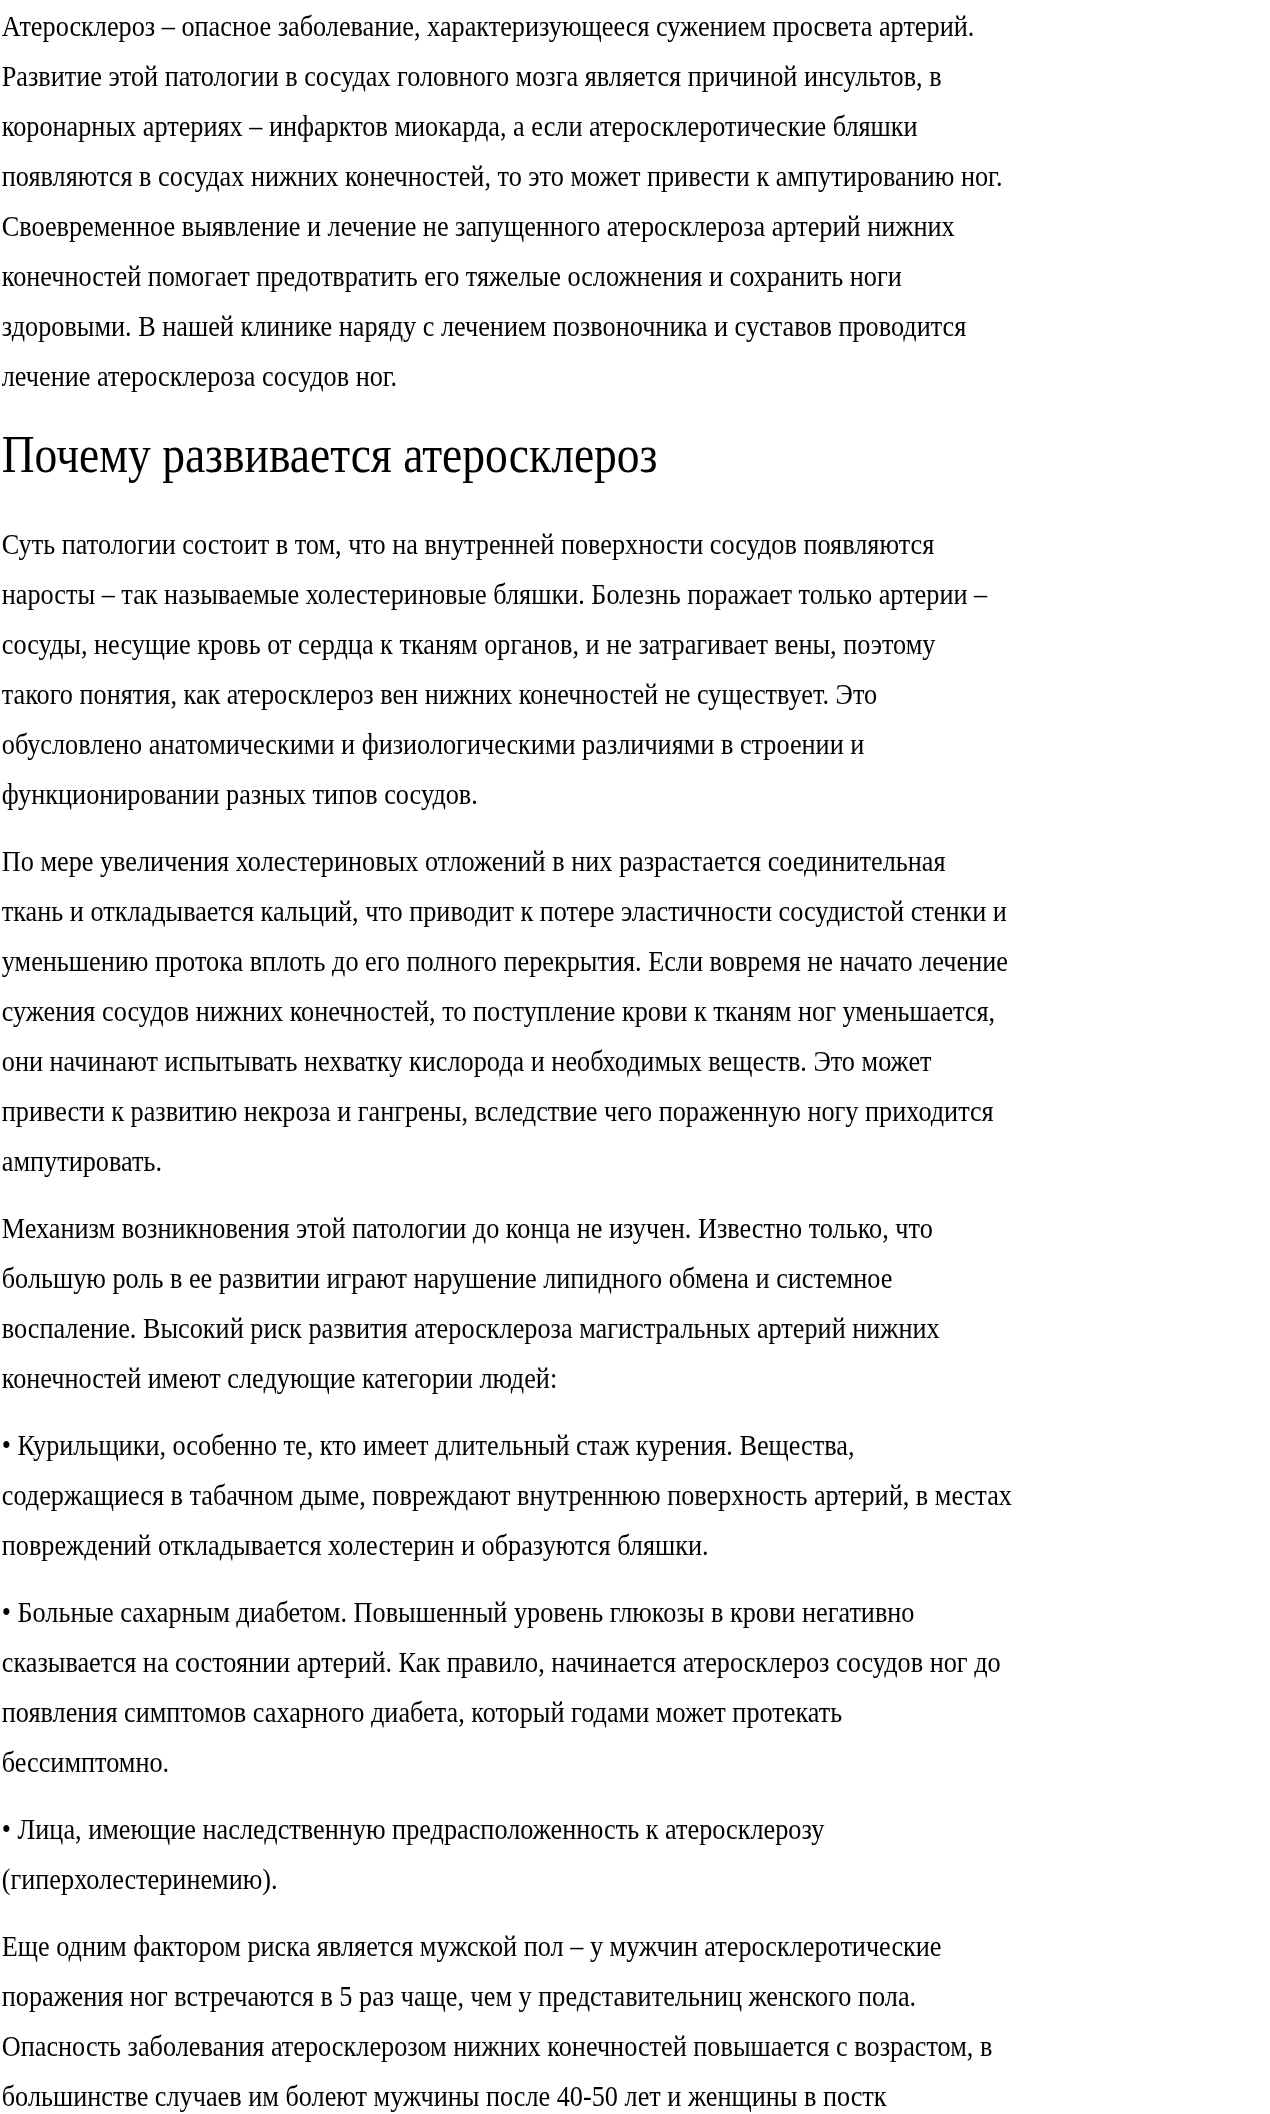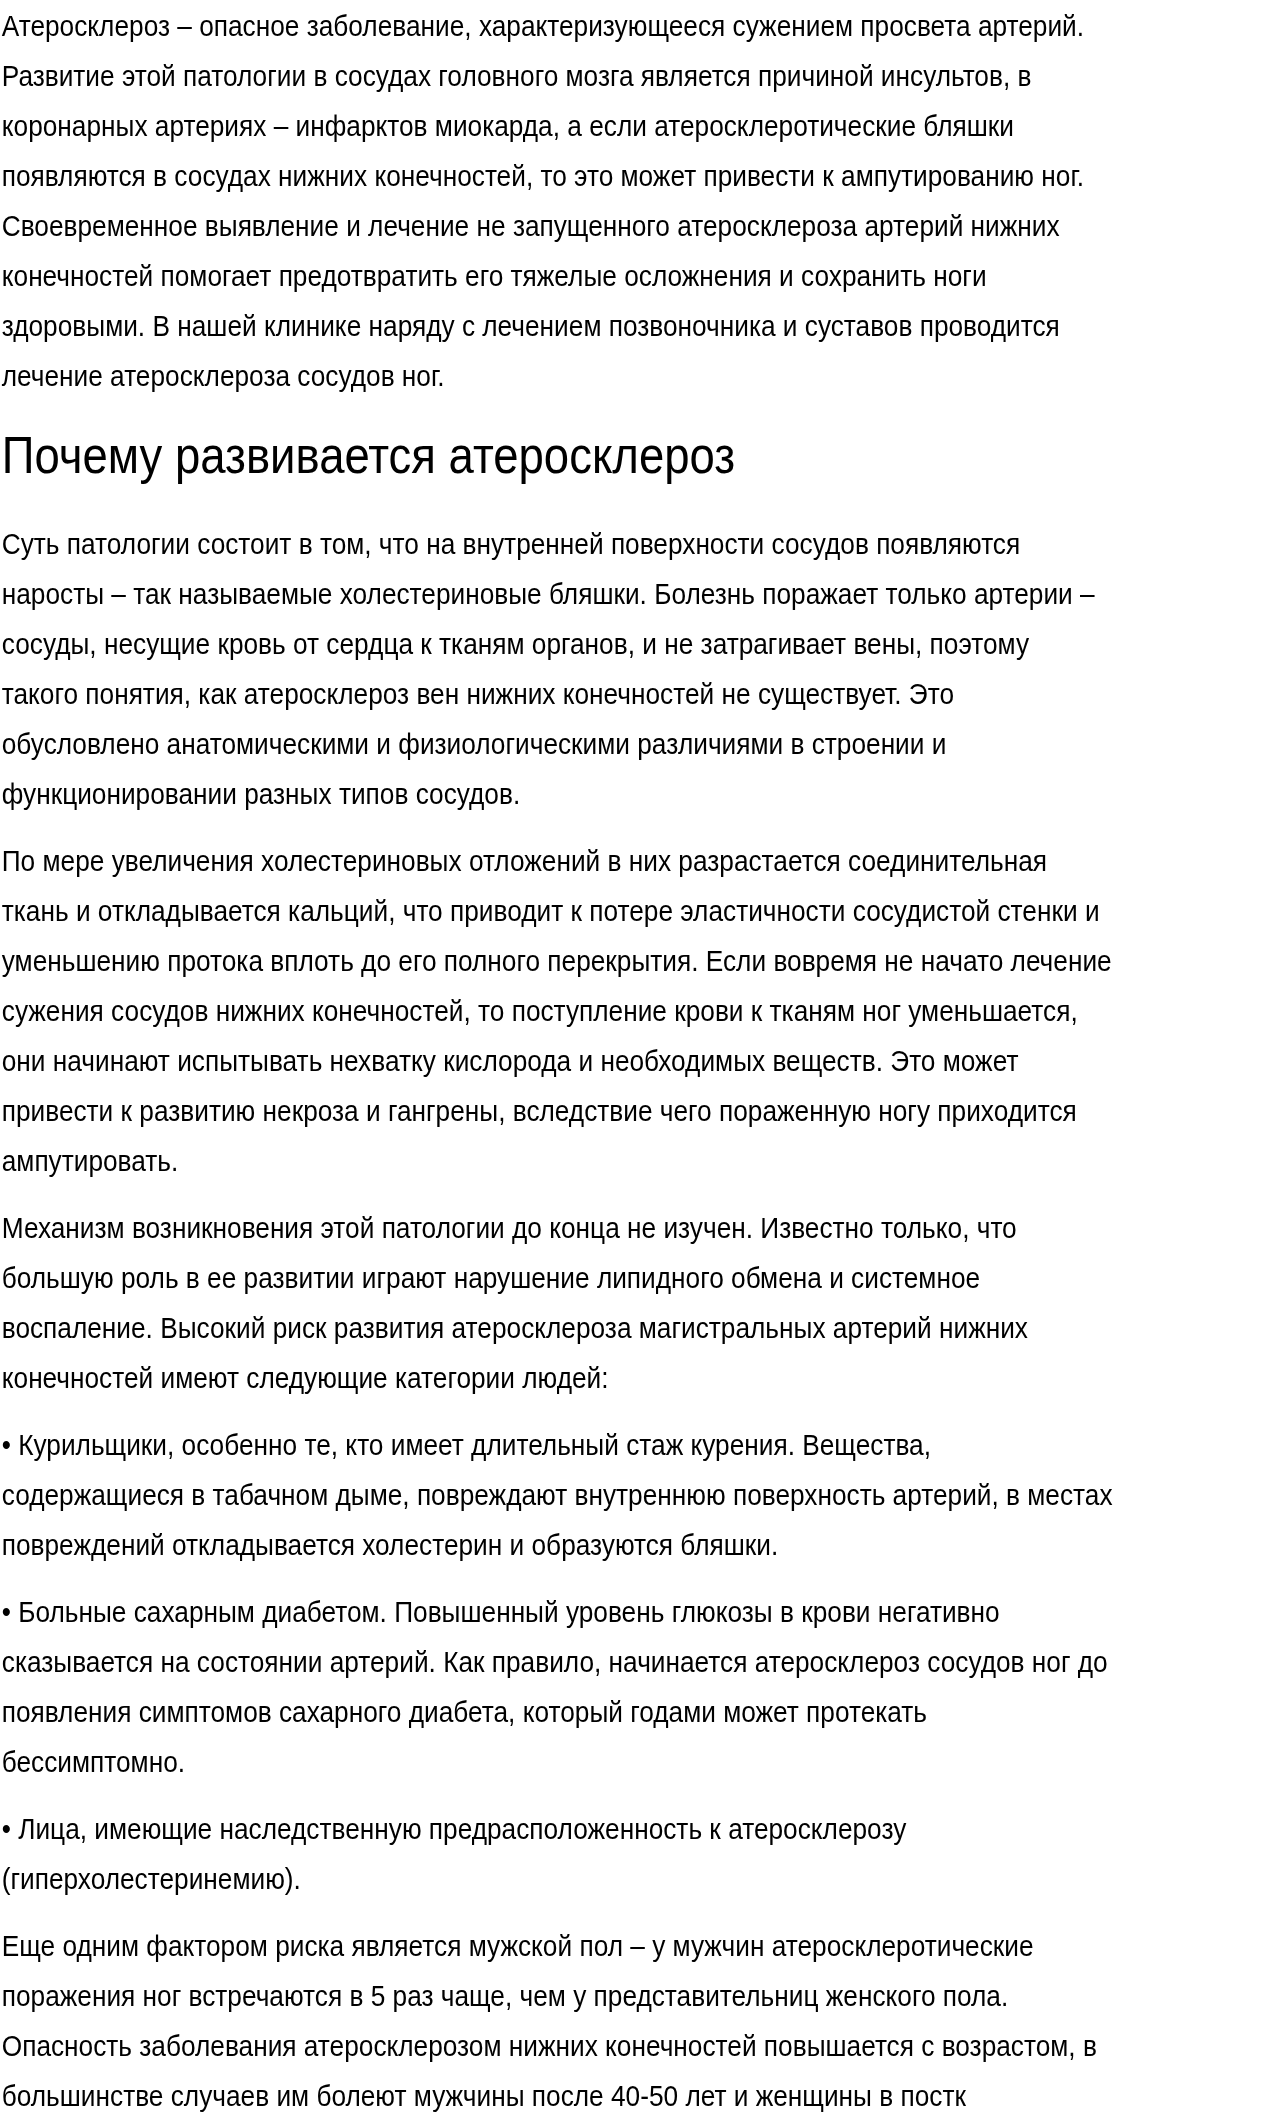--- a/index.html
+++ b/index.html
@@ -5,21 +5,21 @@
   :root { --bg:#ffffff; --fg:#000000; }
   html, body { margin:0; padding:0; }
   body { background:var(--bg); }
   .page {
     position:relative;
     width:1114px;
     height:2114px;
     overflow:hidden;
     background:var(--bg);
     color:var(--fg);
-    font-family:Liberation Sans, sans-serif;
+    font-family:Liberation Serif, serif;
   }
   .content {
     box-sizing:border-box;
     width:1451px;                 
     transform:scaleX(0.875);      
     transform-origin:0 0;
     padding:1px 0 0 2px;
     display:flex;                 
     flex-direction:column;
   }

